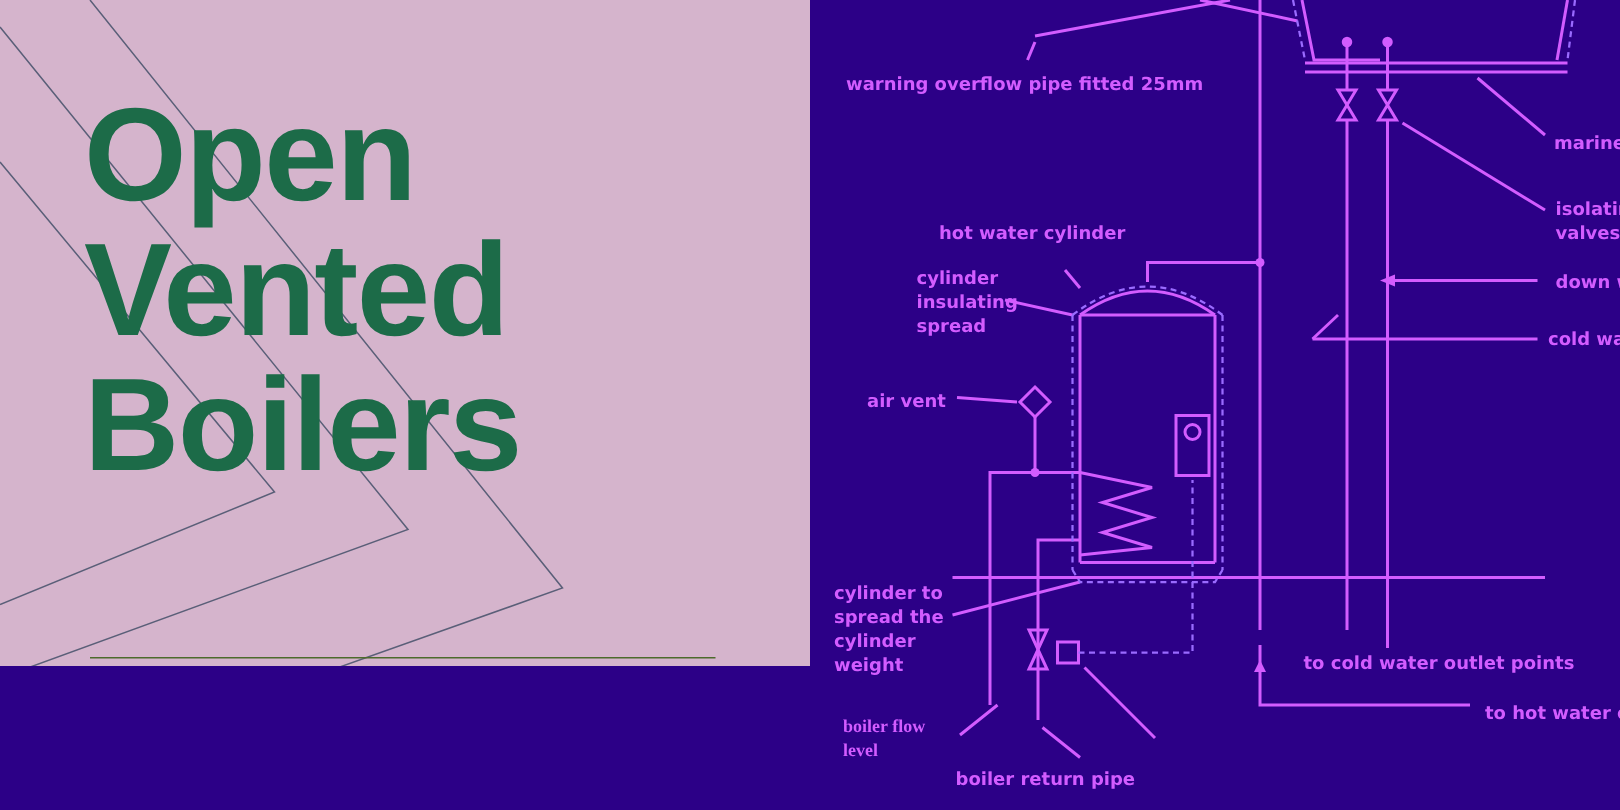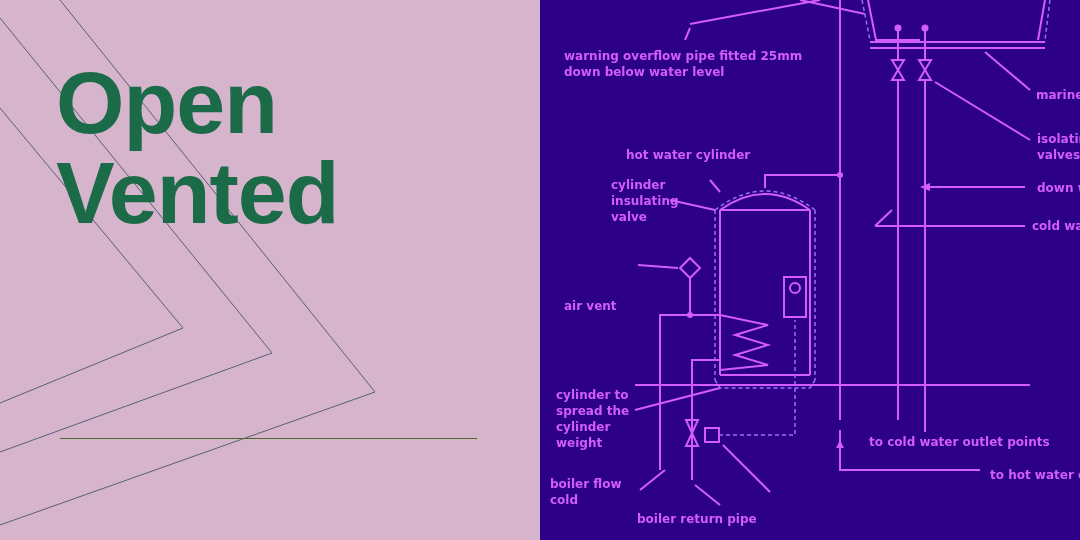--- a/index.html
+++ b/index.html
@@ -1,18 +1,18 @@
 <!DOCTYPE html>
 <html><head>
   <meta charset="utf-8">
   <style>
     html, body { margin: 0; padding: 0; }
     body { width: 1080px; height: 540px; overflow: hidden; position: relative; background: #2c0087; }
     .left {
-      position: absolute; left: 0; top: 0; width: 540px; height: 540px;
+      position: absolute; left: 0; top: 0; width: 540px; height: 444px;
       background: #d5b4cc; overflow: hidden;
     }
     .left svg.deco { position: absolute; left: 0; top: 0; }
     .title {
       position: absolute; left: 56px; top: 58px;
       font-family: "Liberation Sans", sans-serif; font-weight: 700;
       color: #1c6b48; font-size: 88px; line-height: 90px;
       letter-spacing: -1px; margin: 0;
     }
     .title span { display: block; }
@@ -44,20 +44,21 @@
   <svg class="deco" width="540" height="540" viewBox="0 0 540 540">
     <g fill="none" stroke="#5a5f78" stroke-width="1">
       <polyline points="0,108 183,328 0,403"></polyline>
       <polyline points="0,18 272,353 0,452"></polyline>
       <polyline points="60,0 375,392 0,525"></polyline>
     </g>
   </svg>
   <h1 class="title">
     <span>Open</span>
     <span>Vented</span>
+    <span>Boilers</span>
   </h1>
   <div class="rule"></div>
 </div>
 
 <div class="right">
   <svg width="540" height="540" viewBox="0 0 540 540">
     <g fill="none" stroke="#d35cff" stroke-width="2">
 
       <line x1="150" y1="24" x2="280" y2="0"></line>
       <line x1="145" y1="40" x2="150" y2="28"></line>
@@ -135,44 +136,43 @@
       <circle cx="385" cy="28" r="3.5"></circle>
       <circle cx="300" cy="175" r="3"></circle>
       <circle cx="150" cy="315" r="3"></circle>
       <polygon points="300,440 296,448 304,448"></polygon>
       <polygon points="380,187 390,183 390,191"></polygon>
     </g>
   </svg>
 
   <div class="lbl" style="left:24px;top:48px;">
     <span>warning overflow pipe fitted 25mm</span>
-    <span>down below water level</span>
   </div>
   <div class="lbl" style="left:496px;top:87px;">marine</div>
   <div class="lbl" style="left:497px;top:131px;">
     <span>isolating</span>
     <span>valves</span>
   </div>
   <div class="lbl" style="left:497px;top:180px;">down w</div>
   <div class="lbl" style="left:492px;top:218px;">cold wa</div>
   <div class="lbl" style="left:86px;top:147px;">hot water cylinder</div>
   <div class="lbl" style="left:71px;top:177px;">
     <span>cylinder</span>
     <span>insulating</span>
-    <span>valve</span>
+    <span>spread</span>
   </div>
-  <div class="lbl" style="left:24px;top:259px;margin-top:39px;">air vent</div>
+  <div class="lbl" style="left:38px;top:259px;">air vent</div>
   <div class="lbl" style="left:16px;top:387px;">
     <span>cylinder to</span>
     <span>spread the</span>
     <span>cylinder</span>
     <span>weight</span>
   </div>
   <div class="lbl" style="left:329px;top:434px;">to cold water outlet points</div>
   <div class="lbl" style="left:450px;top:467px;">to hot water o</div>
-  <div class="lbl" style="left:10px;top:476px;">
+  <div class="lbl" style="left:22px;top:476px;font-family:Liberation Serif, serif;">
     <span>boiler flow</span>
-    <span>cold</span>
+    <span>level</span>
   </div>
   <div class="lbl" style="left:97px;top:511px;">boiler return pipe</div>
   <div class="lbl" style="left:232px;top:488px;">
   </div>
 </div>
 
 </body></html>

